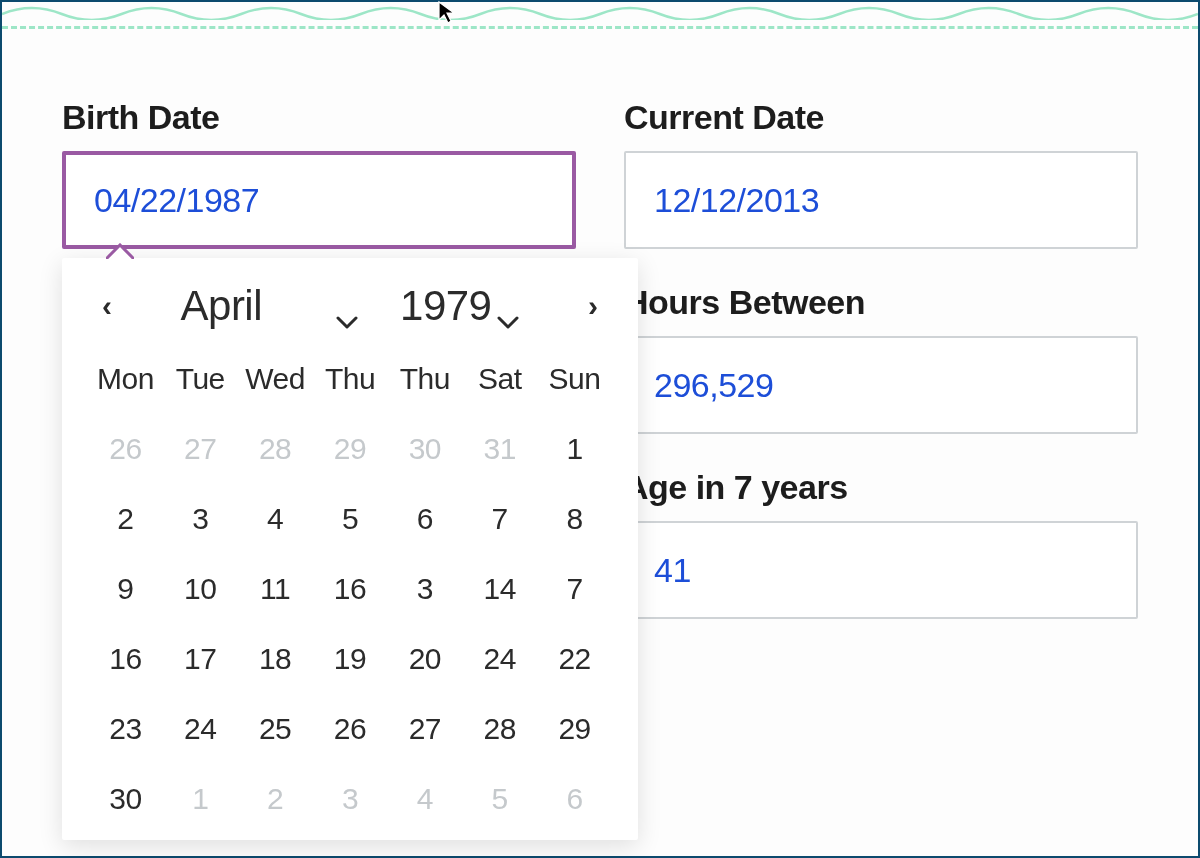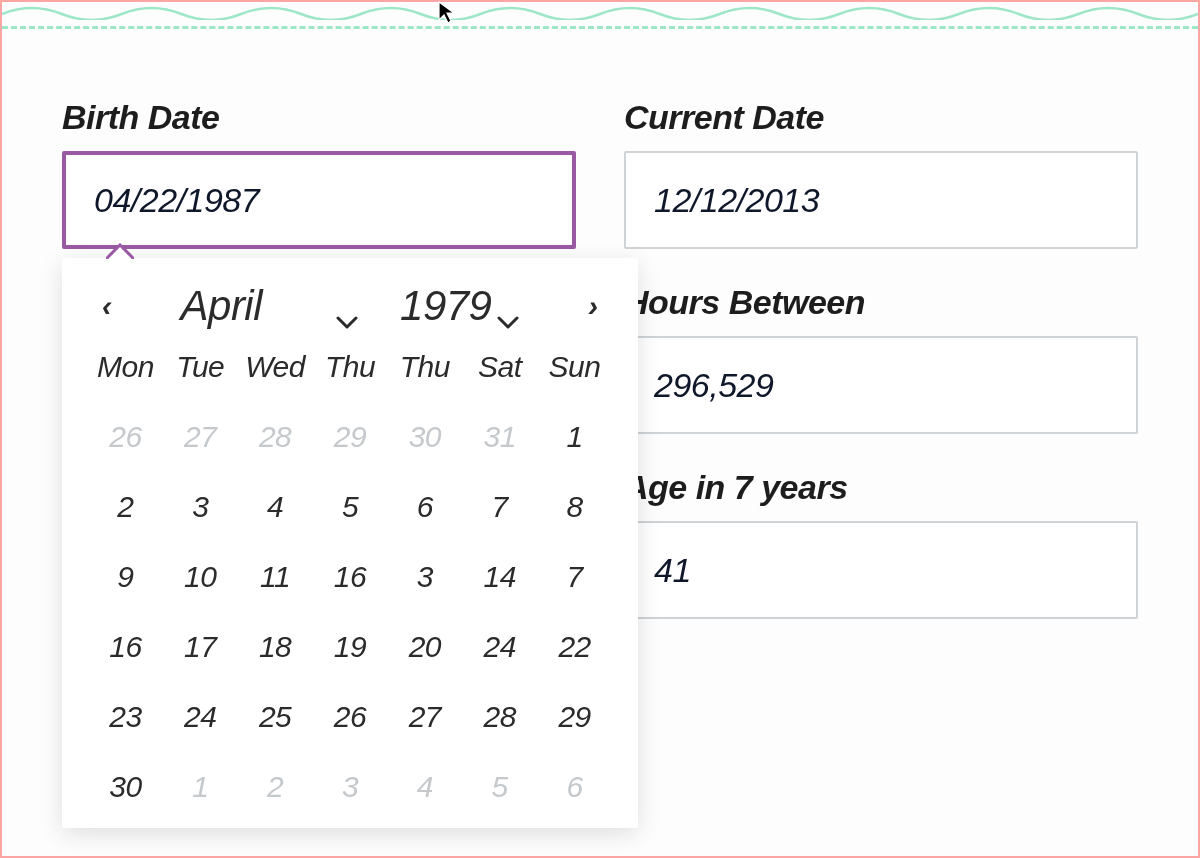--- a/index.html
+++ b/index.html
@@ -9,23 +9,22 @@
     width: 1200px;
     height: 858px;
     font-family: "Segoe UI", "Helvetica Neue", Arial, sans-serif;
     background: #fbfdfb;
     overflow: hidden;
   }
   .page {
     position: relative;
     width: 1200px;
     height: 858px;
-    border: 2px solid #fca5a5;
+    border: 2px solid #0c4a6e;
     background: #fdfdfd;
-    font-style: italic;
   }
   .top-ornament {
     position: absolute;
     top: 0; left: 0; right: 0;
     height: 30px;
   }
   .top-wave {
     position: absolute;
     top: 0; left: 0; right: 0;
     height: 18px;
@@ -72,21 +71,21 @@
   .input-box {
     width: 100%;
     height: 98px;
     border: 2px solid #cfd3d6;
     border-radius: 2px;
     background: #ffffff;
     display: flex;
     align-items: center;
     padding: 0 28px;
     font-size: 34px;
-    color: #0f172a;
+    color: #1d4ed8;
     font-weight: 500;
     letter-spacing: -0.5px;
   }
   .input-box.focused {
     border: 4px solid #9a5aa3;
   }
   
   .notch {
     position: absolute;
     left: 44px;
@@ -145,21 +144,21 @@
     align-items: center;
   }
   .dp-select .chev svg { width: 22px; height: 14px; }
   .dp-year-select { gap: 6px; }
 
   .dp-grid {
     display: grid;
     grid-template-columns: repeat(7, 1fr);
     text-align: center;
     row-gap: 8px;
-    margin-top: 8px;
+    margin-top: 20px;
   }
   .dp-dow {
     font-size: 30px;
     font-weight: 500;
     color: #2b2b2b;
     padding: 6px 0 14px;
     letter-spacing: -0.5px;
   }
   .dp-day {
     font-size: 30px;

